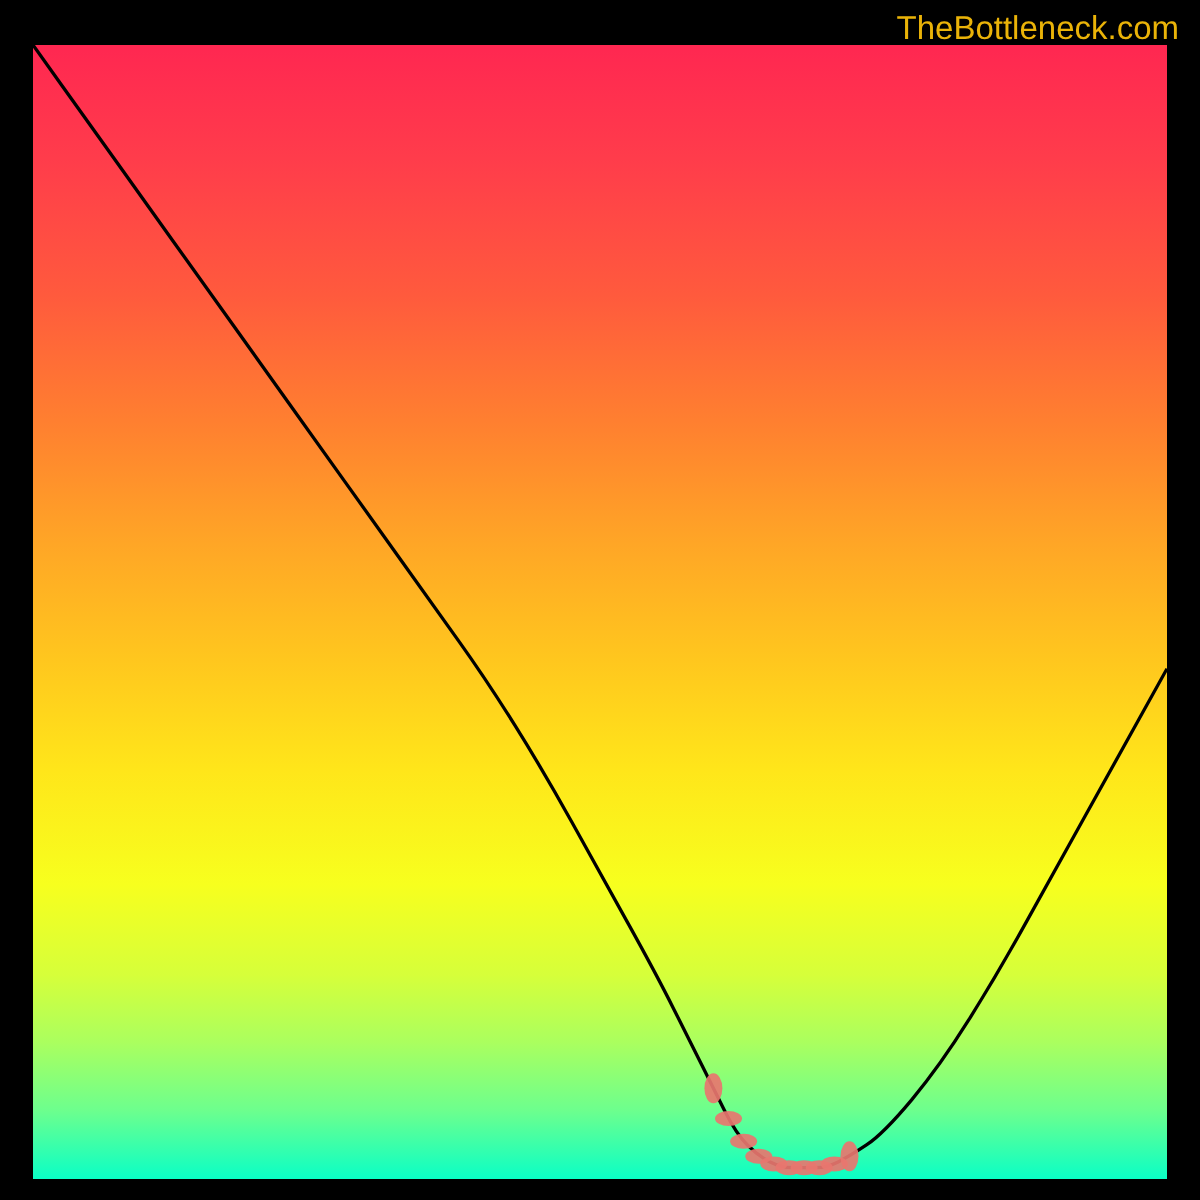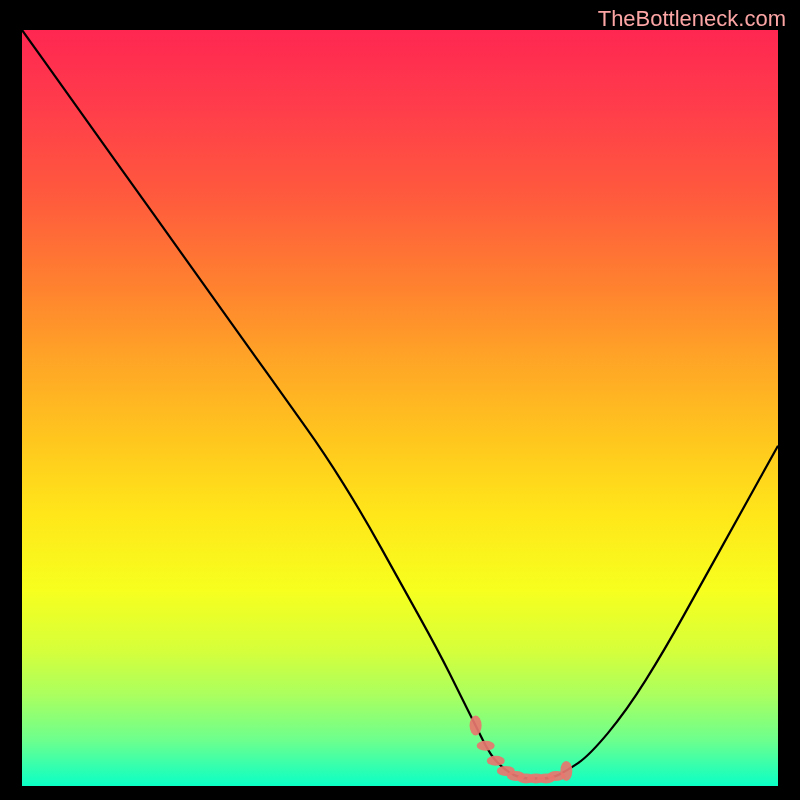--- a/index.html
+++ b/index.html
@@ -8,21 +8,21 @@
     height: 800px;
     background: #000;
     font-family: Arial, sans-serif;
     position: relative;
     overflow: hidden;
   }
   .watermark {
     position: absolute;
     top: 6px;
     right: 14px;
-    color: #fca5a5;
+    color: #eab308;
     font-size: 22px;
     font-weight: 500;
     z-index: 10;
   }
   .chart-area {
     position: absolute;
     left: 22px;
     top: 30px;
     width: 756px;
     height: 756px;

